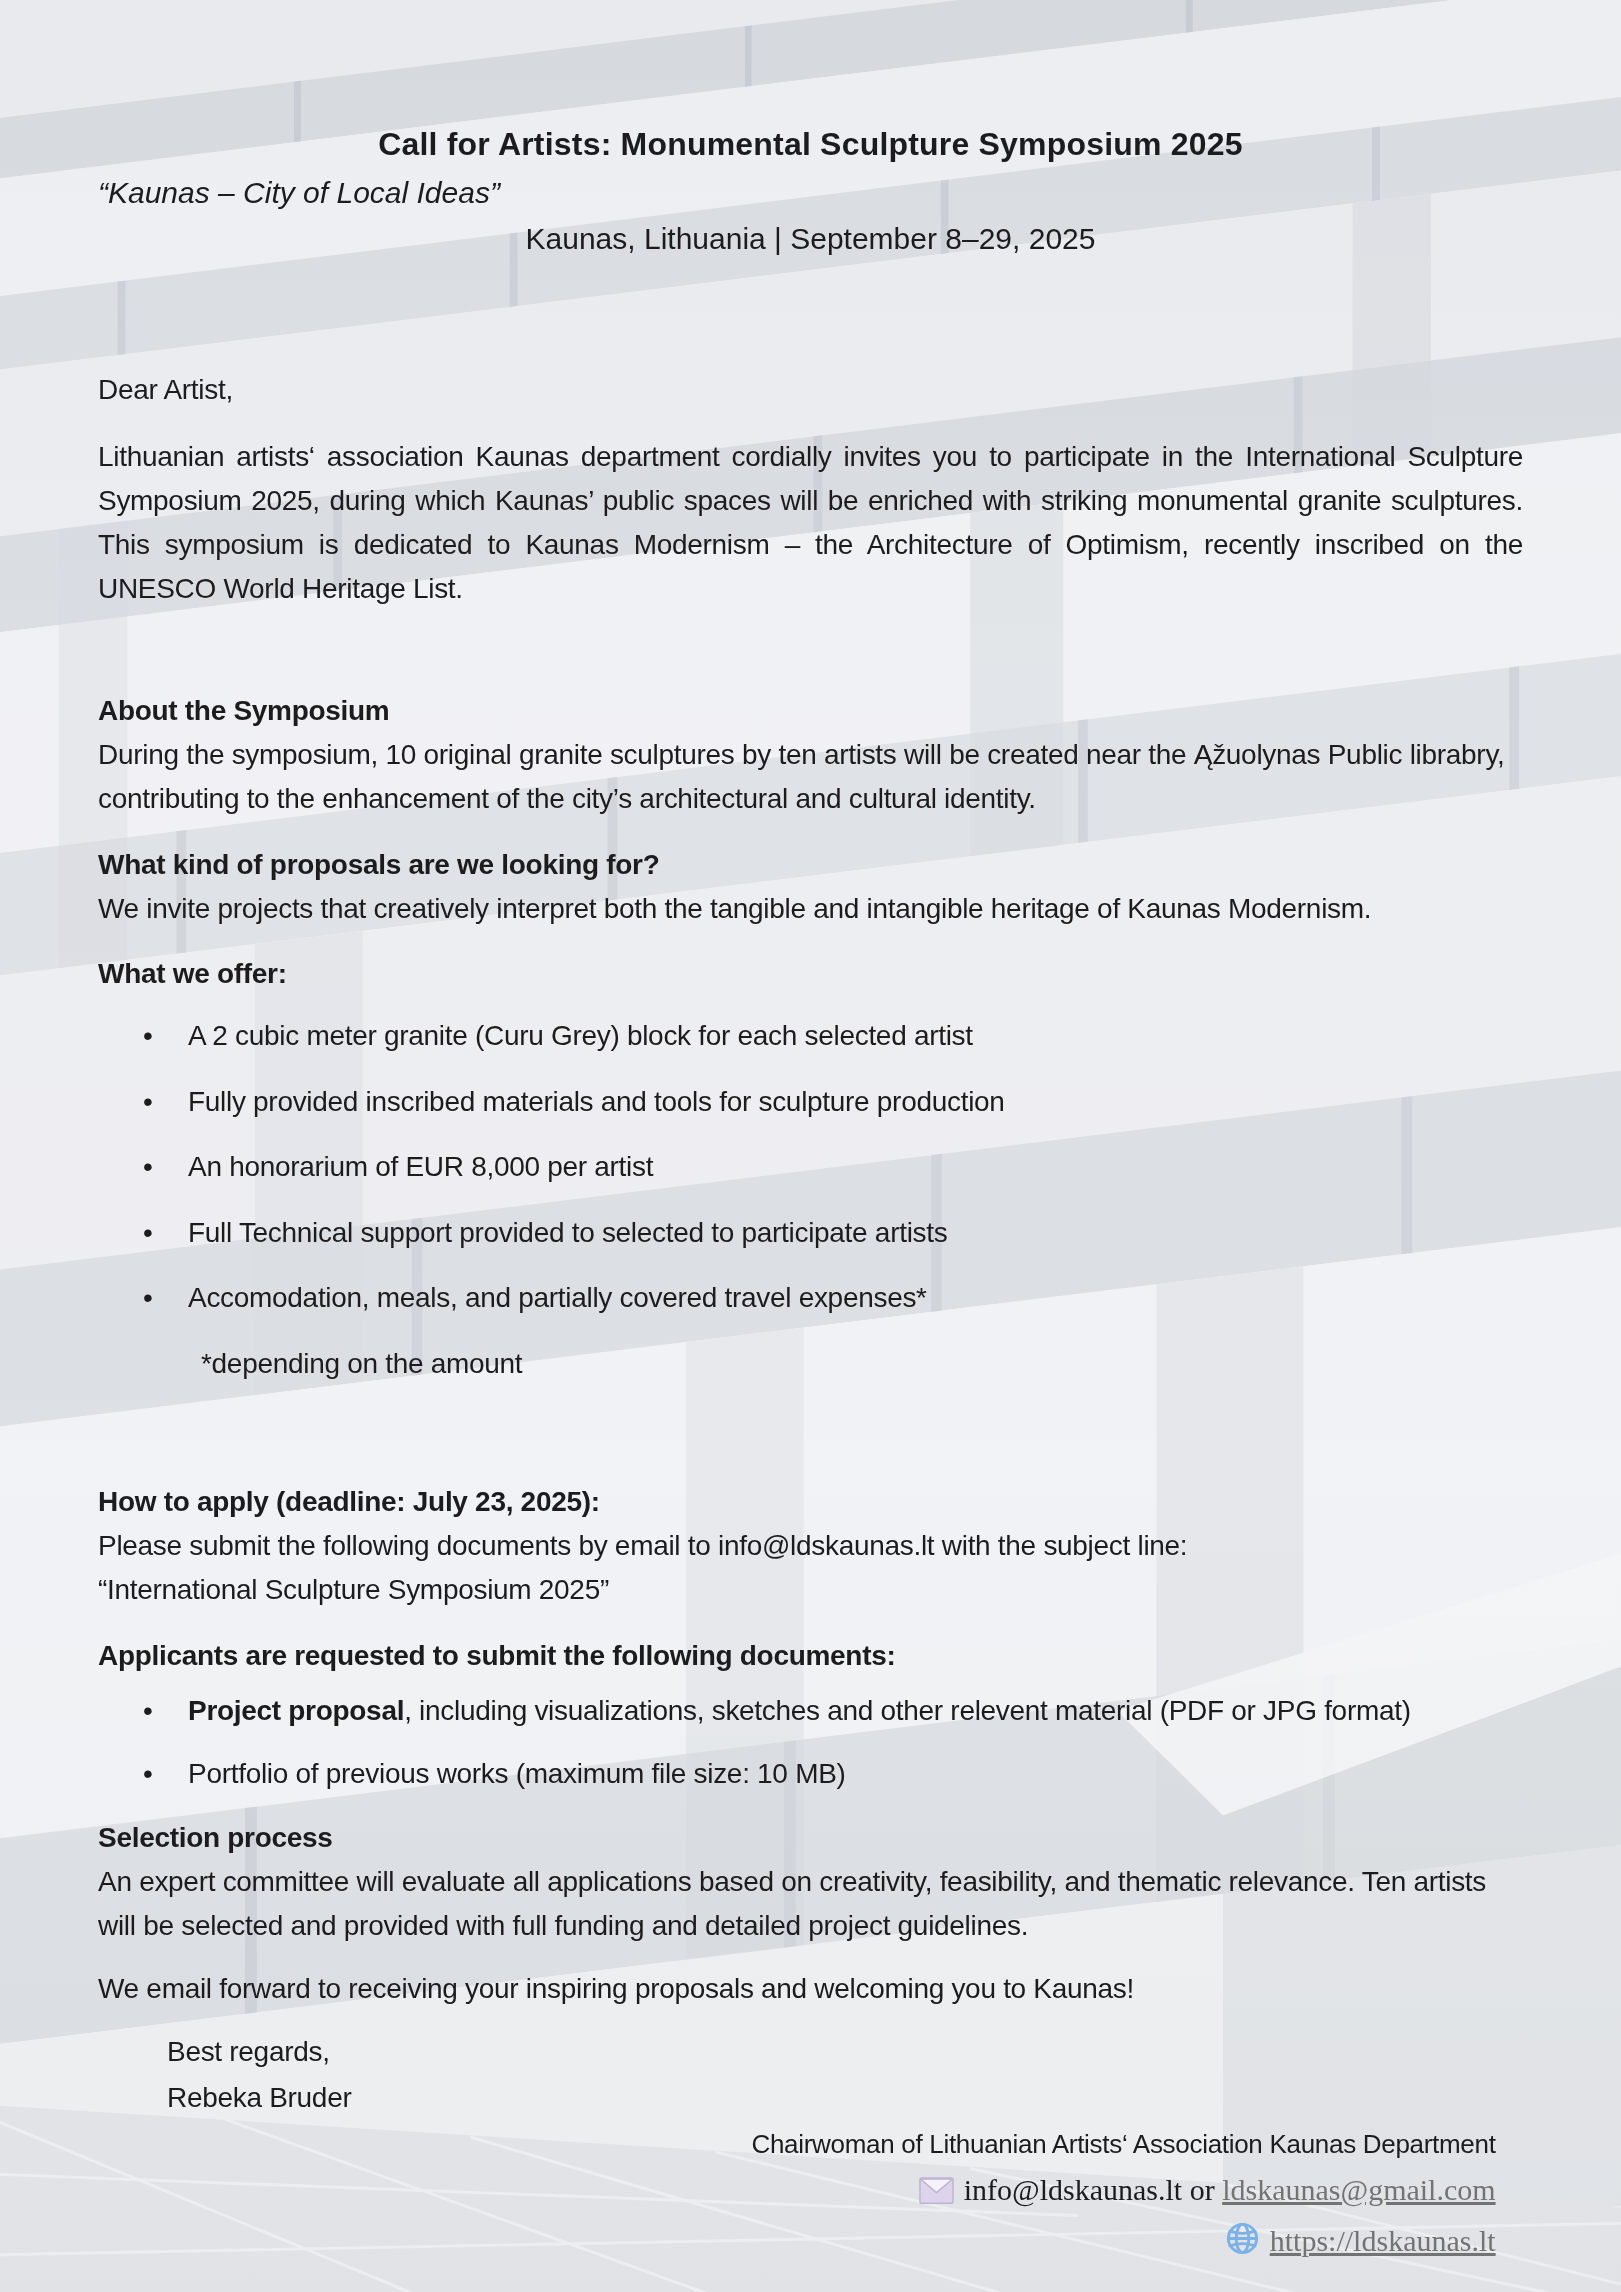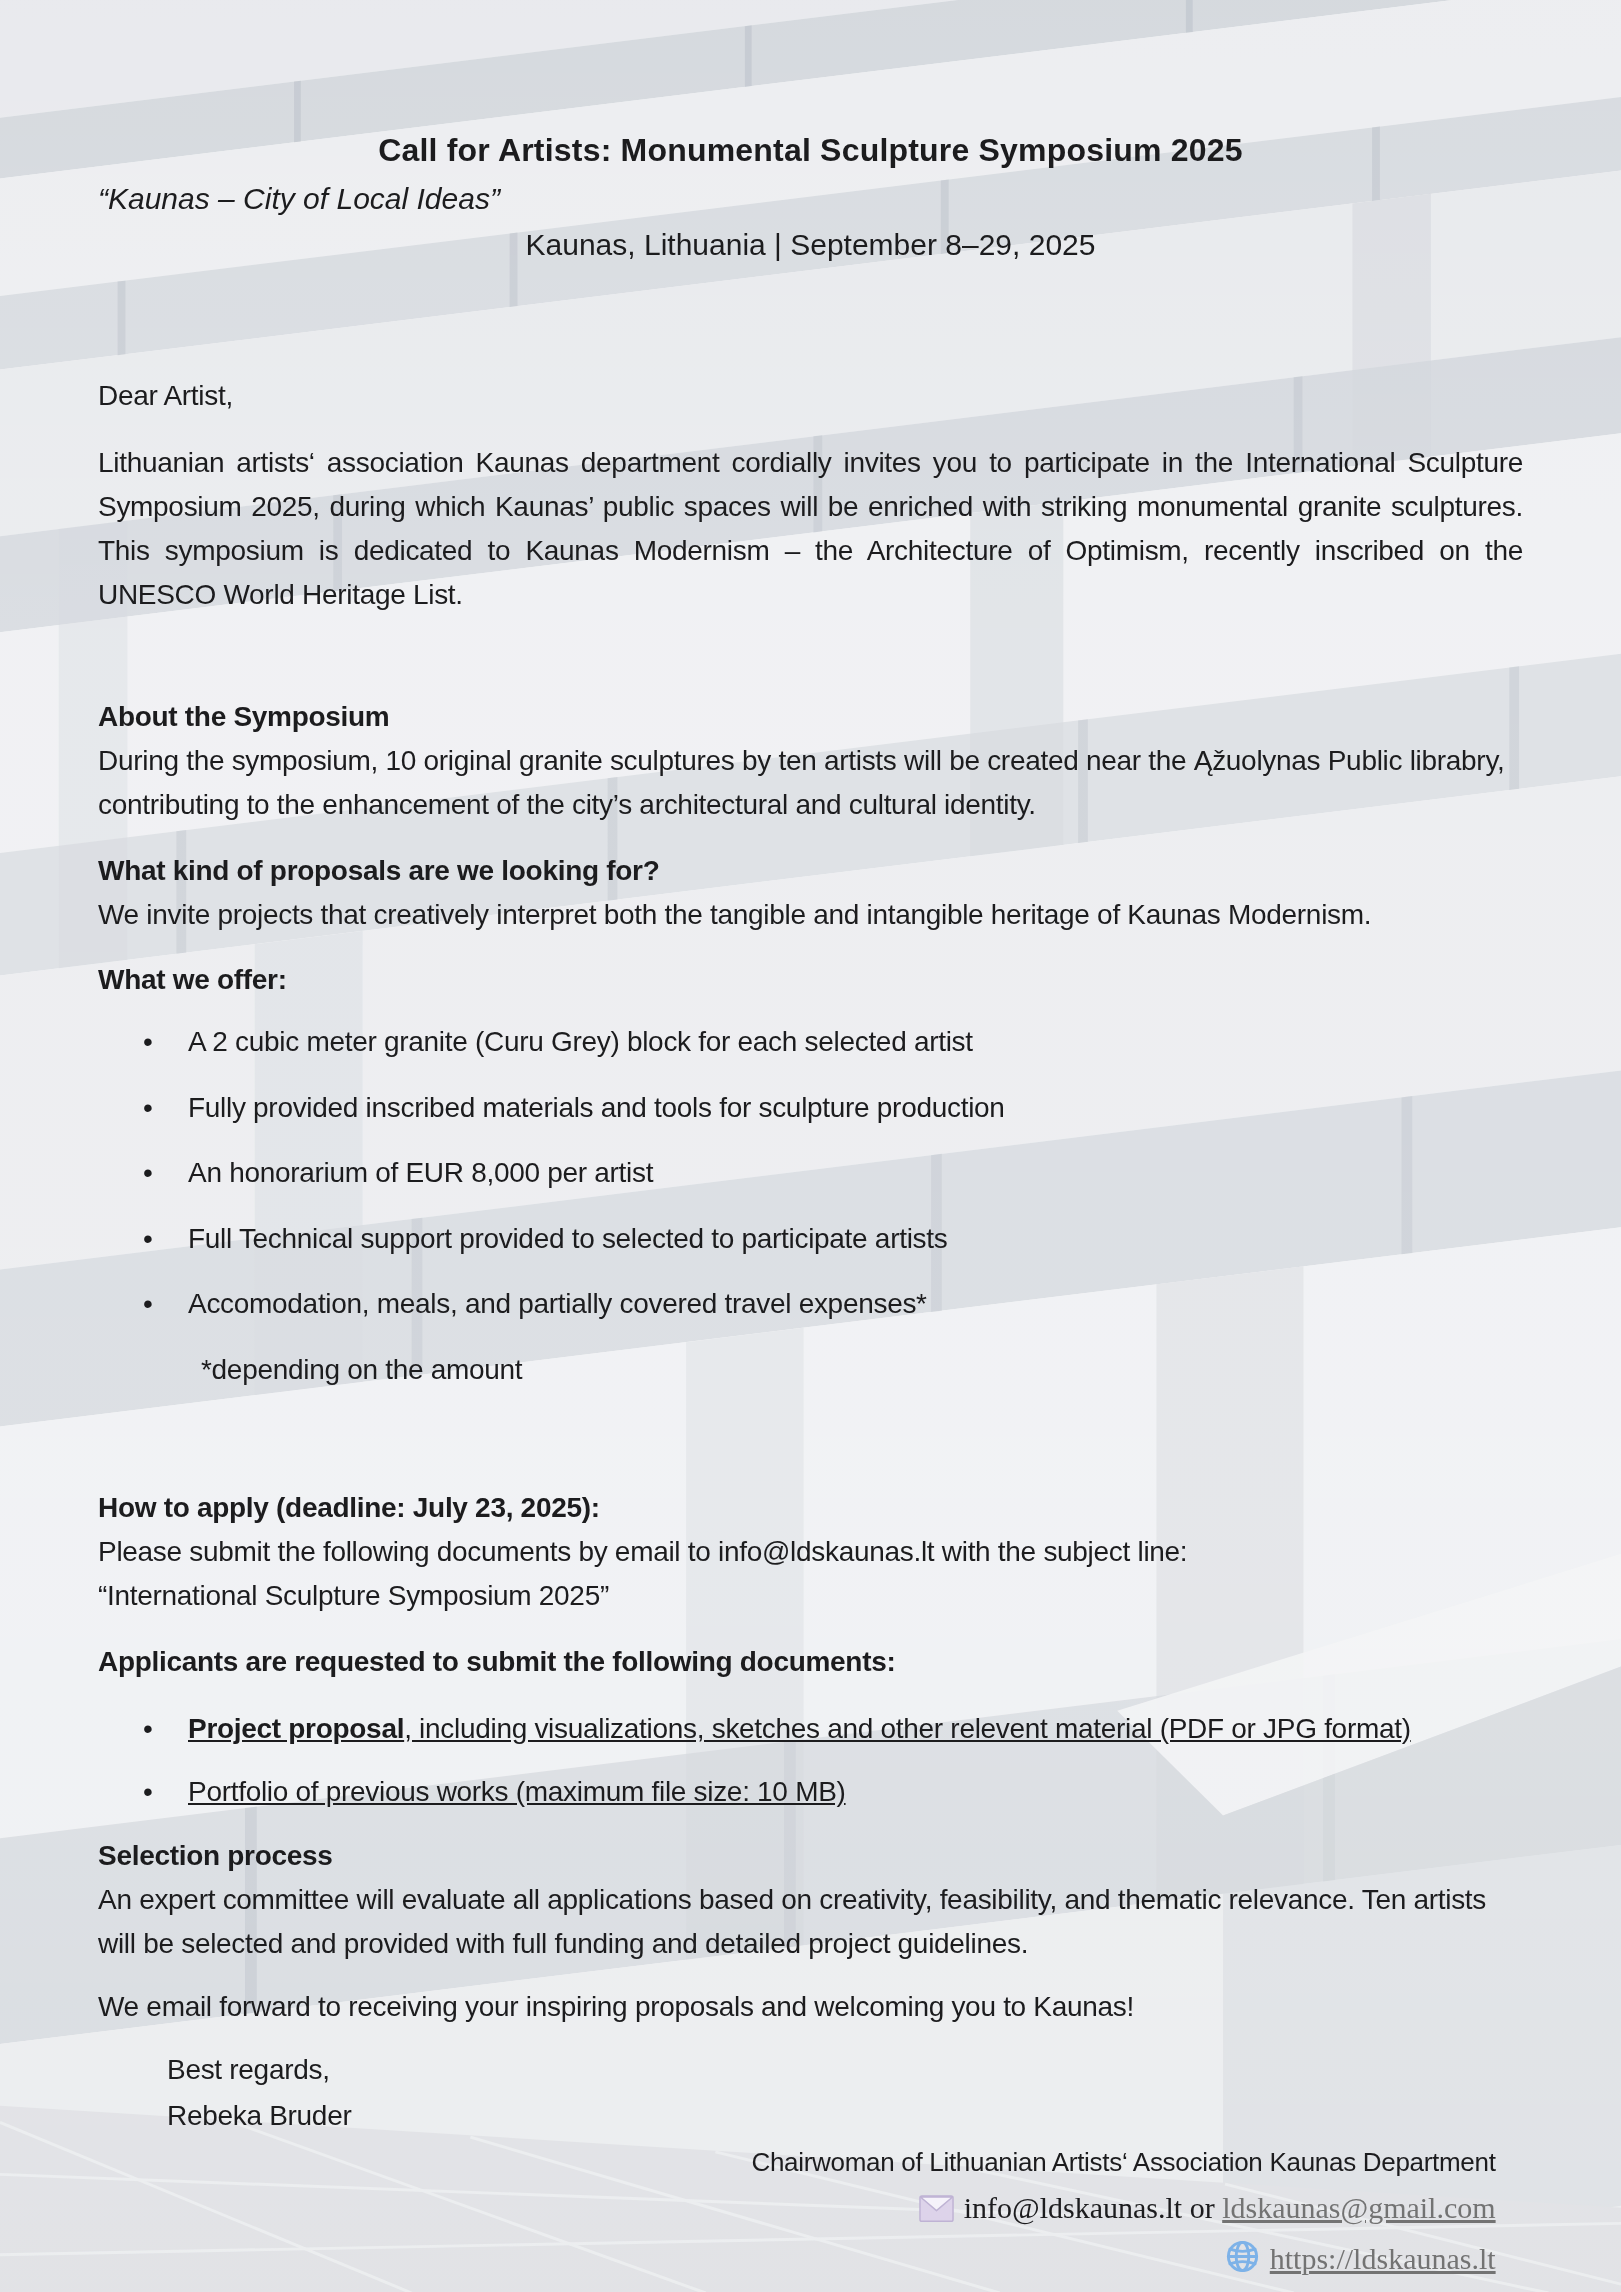--- a/index.html
+++ b/index.html
@@ -2,39 +2,39 @@
 <html><head>
 <meta charset="utf-8">
 <style>
   html,body { margin:0; padding:0; background:#8a8d92; }
   .page {
     position:relative; width:1621px; height:2293px; margin:0 auto;
     overflow:hidden; background:#eceef0;
     font-family:"Liberation Sans", sans-serif; color:#1c1c1e;
   }
   .bg { position:absolute; left:0; top:0; width:1621px; height:2293px; display:block; }
-  .content { position:absolute; left:98px; top:6px; width:1425px; }
+  .content { position:absolute; left:98px; top:0; width:1425px; }
 
   .title { margin:125px 0 0; text-align:center; font-size:32px; font-weight:700; line-height:39px; letter-spacing:0.2px; }
   .subtitle { margin-top:8.8px; font-size:30px; font-style:italic; line-height:39px; }
   .locline { margin-top:6.9px; text-align:center; font-size:30px; line-height:39px; }
 
   .body-text { font-size:28px; line-height:44px; letter-spacing:-0.3px; }
   .salutation { margin-top:110px; }
   .intro { margin-top:23.5px; text-align:justify; }
 
   .h-bold { font-weight:700; }
   .sec-about { margin-top:78px; }
   .sec-gap22 { margin-top:21.6px; }
   .sec-gap20 { margin-top:19.6px; }
 
   .blist { list-style:none; margin:17.6px 0 0 0; padding:0; }
   .blist li { position:relative; padding-left:90px; font-size:28px; line-height:44px; letter-spacing:-0.3px; margin-bottom:21.6px; }
   .blist li::before { content:"•"; position:absolute; left:45px; top:0; font-size:28px; }
-  .blist2 { margin-top:23px;text-decoration:underline; }
+  .blist2 { margin-top:11px; }
   .blist2 li { margin-bottom:19.6px; }
 
   .footnote { margin-top:11.8px; padding-left:103px; }
 
   .apply-head { margin-top:94px; }
   .tight { margin-top:0; }
 
   .footer { display:flex; margin-top:17.6px;flex-direction:column; }
   .f-left { width:461px; box-sizing:border-box; padding-left:69px; font-size:28px; line-height:46px; letter-spacing:-0.3px; }
   .f-right { flex:1; text-align:right; padding-right:27.4px; }

